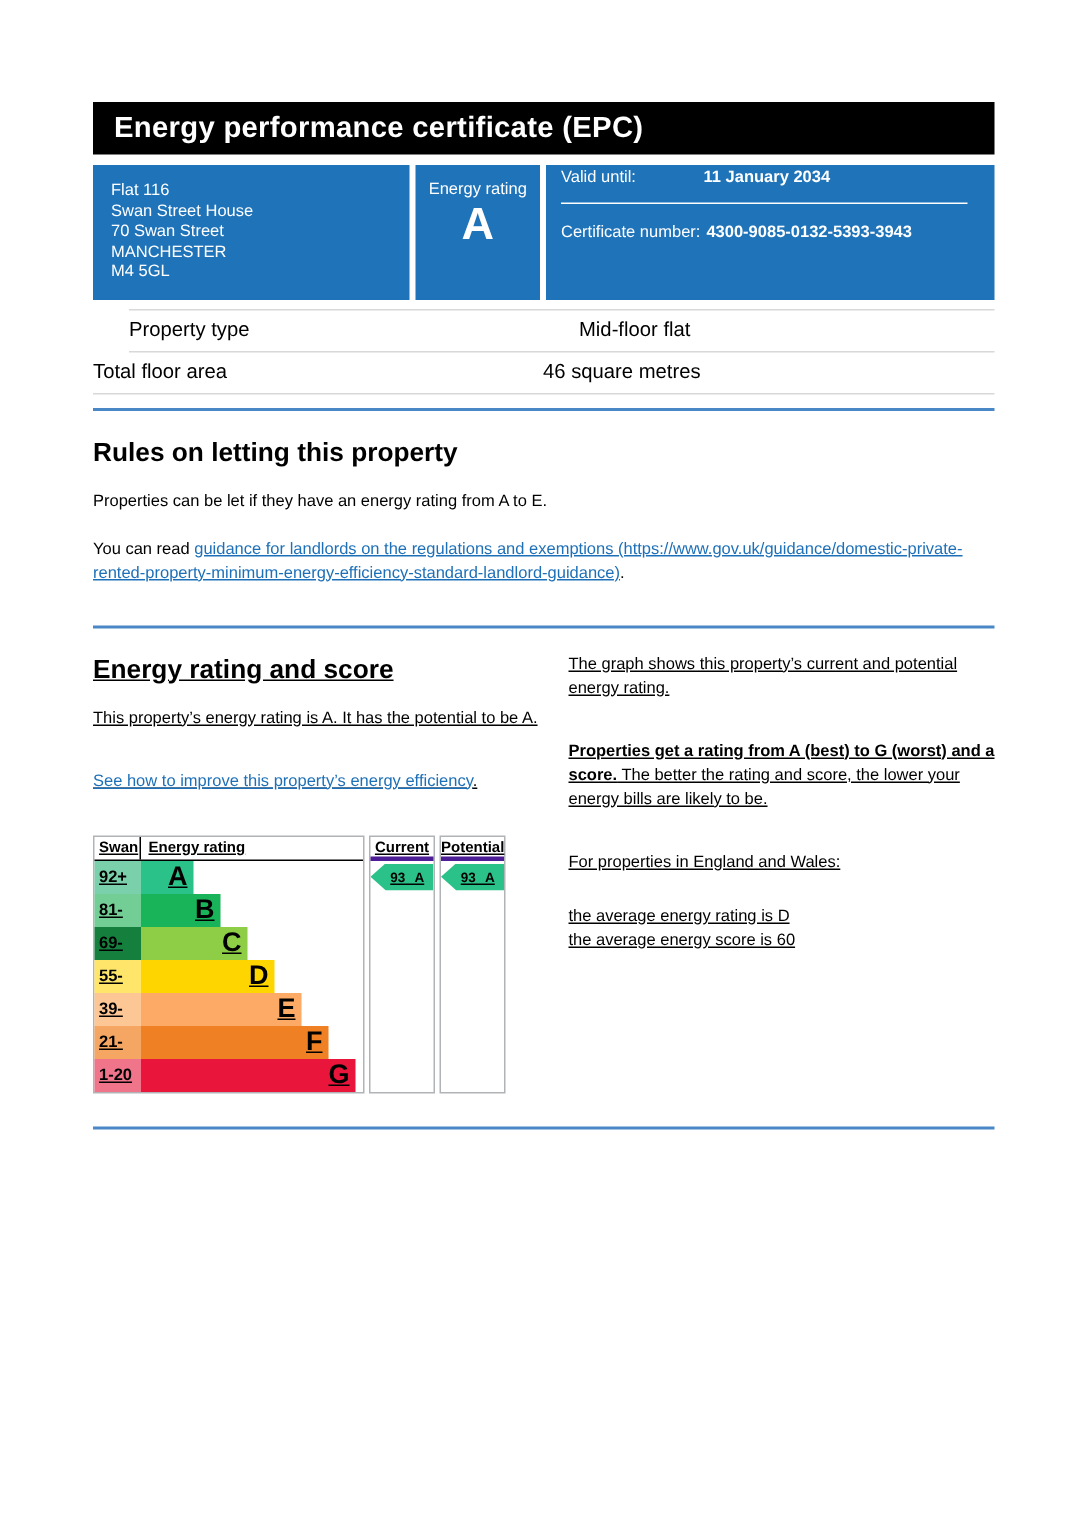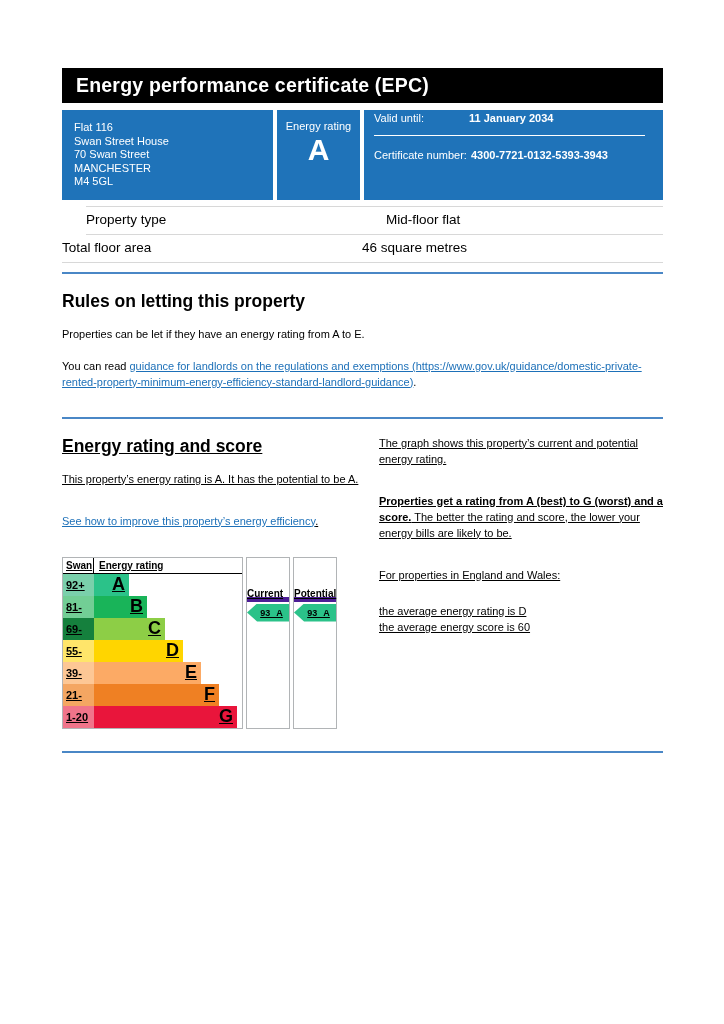--- a/index.html
+++ b/index.html
@@ -57,21 +57,21 @@
   
   .epc-chart { display:flex; gap:3px; margin-top:28px; font-family:"Liberation Sans", sans-serif; }
   .epc-main { width:181px; border:1px solid #b1b4b6; background:#fff; }
   .epc-head { display:flex; height:16px; border-bottom:1px solid #000; font-size:10px; font-weight:bold; line-height:15px; }
   .epc-head-score { width:31px; padding-left:3px; border-right:1px solid #000; }
   .epc-head-rating { padding-left:5px; }
   .epc-row { display:flex; height:22px; }
   .epc-score-cell { width:31px; font-size:11px; font-weight:bold; line-height:22px; padding-left:3px; }
   .epc-bar { height:22px; display:flex; align-items:center; justify-content:flex-end; padding-right:4px; font-size:18px; font-weight:bold; }
   .epc-col { width:44px; border:1px solid #b1b4b6; background:#fff; }
-  .epc-col-head { height:16px; border-bottom:5px solid #4c1d95; font-size:10px; font-weight:bold; text-align:left; line-height:15px;margin-top:28px; }
+  .epc-col-head { height:16px; border-bottom:3px solid #4c1d95; font-size:10px; font-weight:bold; text-align:center; line-height:15px; }
   .epc-arrow {
     margin-top:2px; height:18px; width:42px;
     clip-path:polygon(0 50%, 24% 0, 100% 0, 100% 100%, 24% 100%);
     display:flex; align-items:center; justify-content:center;
     padding-left:7px; font-size:9px; font-weight:bold; word-spacing:4px; color:#000;
   }
 </style>
 </head>
 <body>
 
@@ -94,21 +94,21 @@
       <div class="rating-value">A</div>
     </div>
     <div class="panel details">
       <div class="detail-row">
         <span class="detail-label">Valid until:</span>
         <span class="detail-value">11 January 2034</span>
       </div>
       <div class="white-rule"></div>
       <div class="detail-row">
         <span class="detail-label-inline">Certificate number:</span>
-        <span class="detail-value">4300-7721-0132-5393-3943</span>
+        <span class="detail-value">4300-9085-0132-5393-3943</span>
       </div>
     </div>
   </section>
 
   <div class="prop-table">
       <div class="prop-row">
         <div class="prop-label">Property type</div>
         <div class="prop-value">Mid-floor flat</div>
       </div>
       <div class="prop-row">

